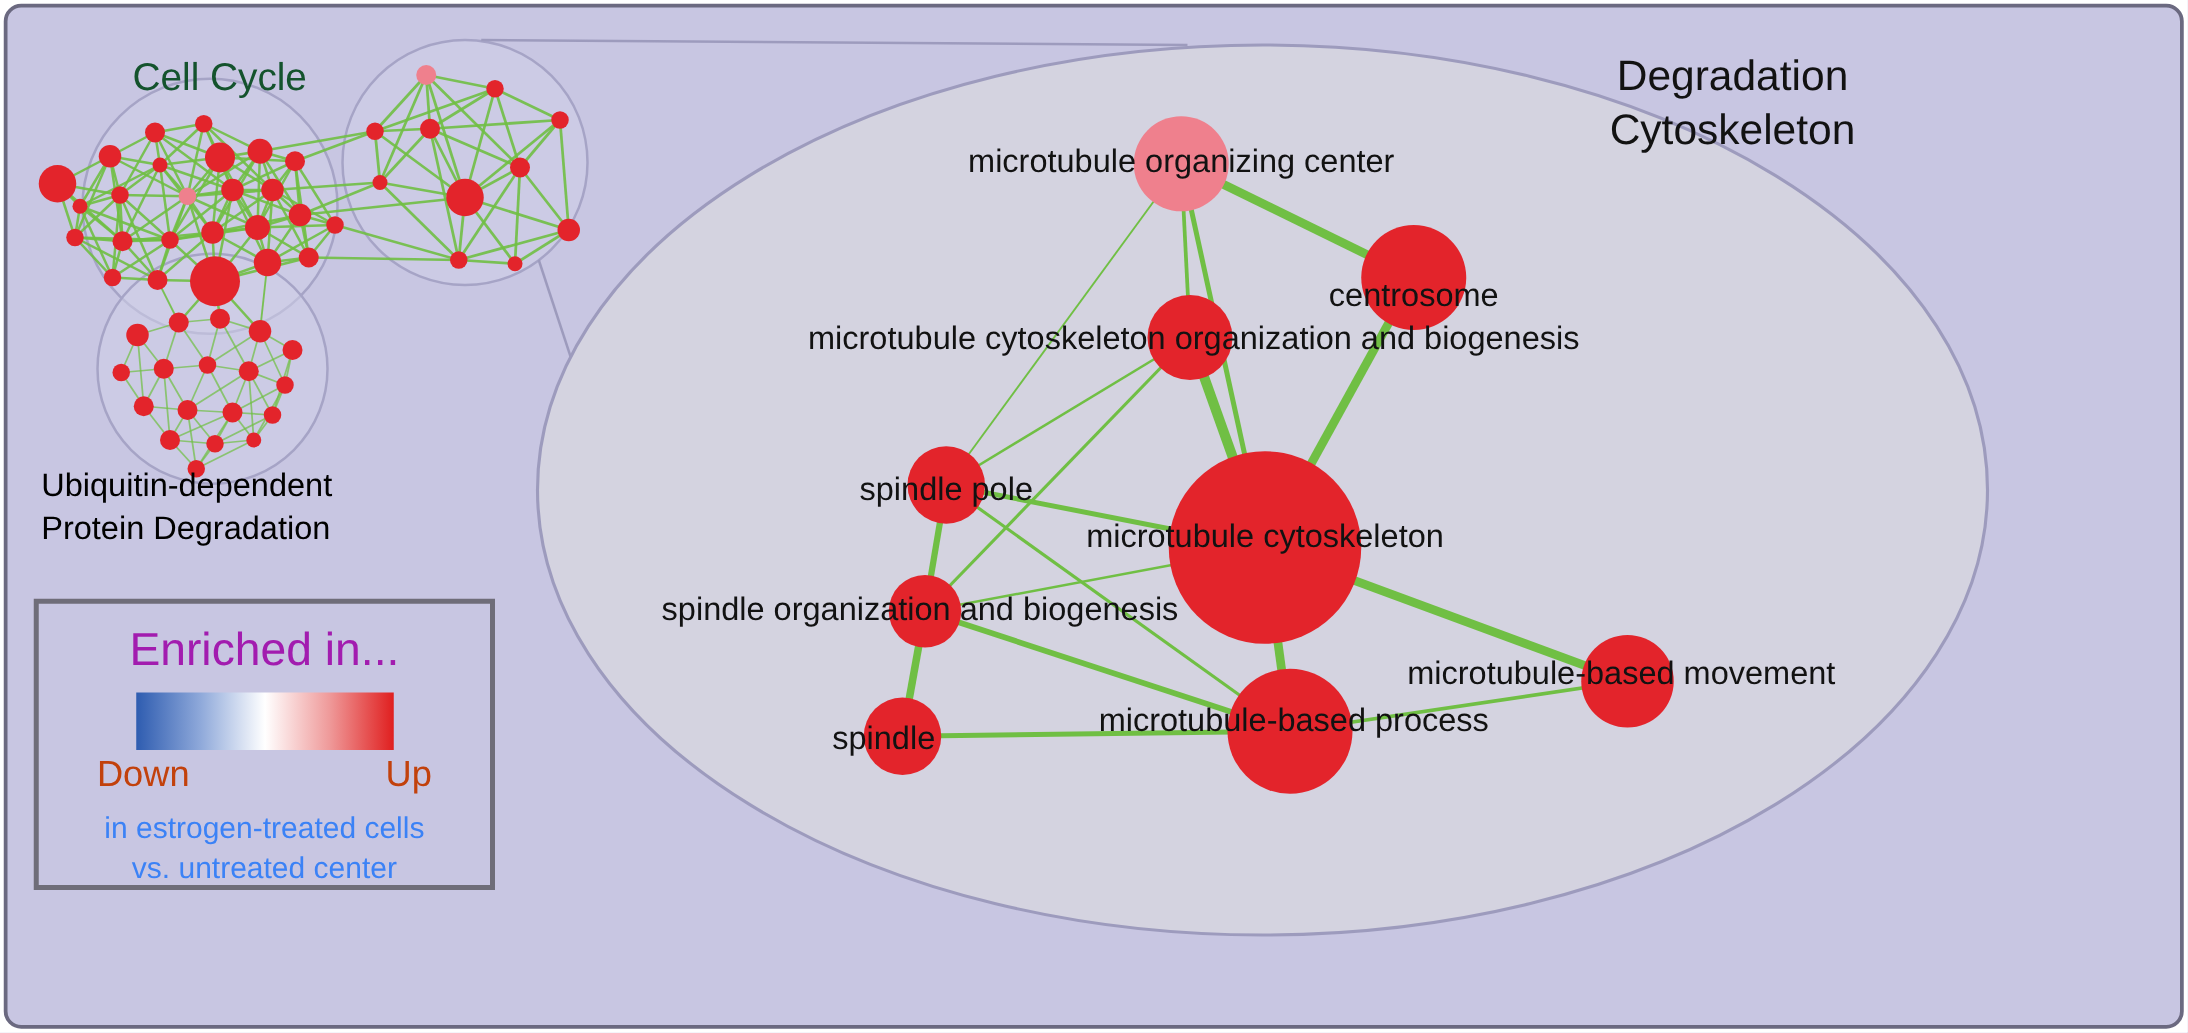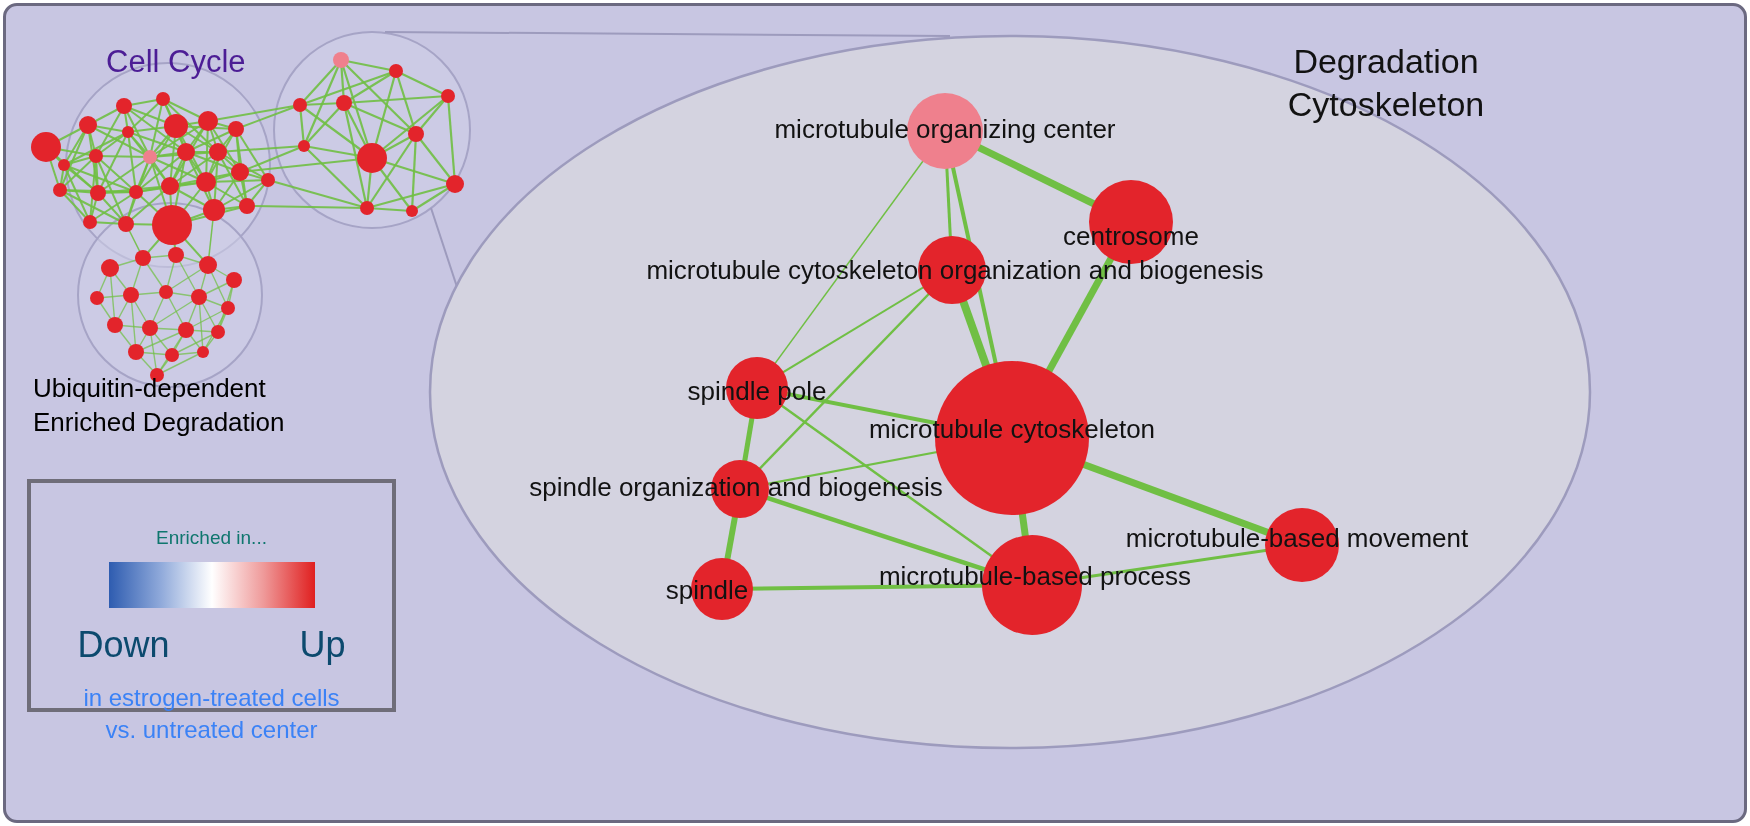--- a/index.html
+++ b/index.html
@@ -9,38 +9,38 @@
     font-family:"Liberation Sans", sans-serif; overflow:hidden; background:#ffffff;
   }
   .frame {
     position:absolute; left:3px; top:3px; width:1744px; height:820px;
     background:#c8c6e2; border:3px solid #6b6980; border-radius:14px;
   }
   svg.net { position:absolute; left:0; top:0; width:1750px; height:826px; }
   .node-label { font-family:"Liberation Sans", sans-serif; font-size:26px; fill:#121212; }
   .overlay { position:absolute; }
   .cell-cycle-label {
-    left:106px; top:44px; font-size:31px; color:#4c1d95;
+    left:106px; top:44px; font-size:31px; color:#14532d;
   }
   .ubiq-label {
     left:33px; top:372px; font-size:26px; color:#000000; line-height:1.3;
   }
   .detail-title {
     left:1216px; top:40px; width:340px; text-align:center;
     font-size:34px; color:#121212; line-height:1.25;
   }
   .legend {
     position:absolute; left:27px; top:479px; width:369px; height:233px;
     border:4px solid #6f6d79; text-align:center; padding-top:16px;
   }
-  .legend-title { font-size:19px; color:#0f766e;margin-top:28px; }
+  .legend-title { font-size:37px; color:#a21caf; }
   .legend-gradient { width:206px; height:46px; margin:13px auto 4px auto; }
   .legend-updown {
-    display:flex; justify-content:space-between; width:268px; margin:16px auto;
-    font-size:36px; color:#0c4a6e;
+    display:flex; justify-content:space-between; width:268px; margin:4px auto;
+    font-size:29px; color:#c2410c;
   }
   .legend-note { margin-top:10px; font-size:24px; color:#3b82f6; line-height:1.35; }
 </style>
 </head>
 <body>
 
 <div class="page">
   <div class="frame" style="background: rgb(200, 198, 226); border-color: rgb(107, 105, 128);"></div>
 
   <svg class="net" id="network-svg" viewBox="0 0 1750 826">
@@ -355,21 +355,21 @@
       <text x="736" y="489" text-anchor="middle" dominant-baseline="middle" class="node-label">spindle organization and biogenesis</text>
       <text x="707" y="592" text-anchor="middle" dominant-baseline="middle" class="node-label">spindle</text>
       <text x="1035" y="578" text-anchor="middle" dominant-baseline="middle" class="node-label">microtubule-based process</text>
       <text x="1297" y="540" text-anchor="middle" dominant-baseline="middle" class="node-label">microtubule-based movement</text>
     </svg>
 
   <div class="overlay cell-cycle-label">Cell Cycle</div>
 
   <div class="overlay ubiq-label">
     <div>Ubiquitin-dependent</div>
-    <div>Enriched Degradation</div>
+    <div>Protein Degradation</div>
   </div>
 
   <div class="overlay detail-title">
     <div>Degradation</div>
     <div>Cytoskeleton</div>
   </div>
 
   <div class="legend">
     <div class="legend-title">Enriched in...</div>
     <div class="legend-gradient" style="background: linear-gradient(90deg, rgb(46, 92, 176), rgb(143, 169, 218), rgb(255, 255, 255), rgb(239, 154, 154), rgb(224, 31, 31));"></div>

